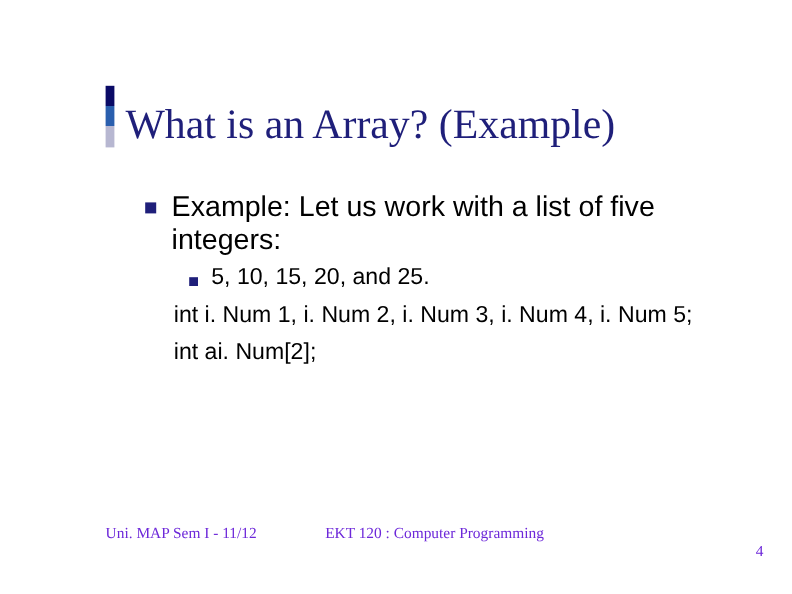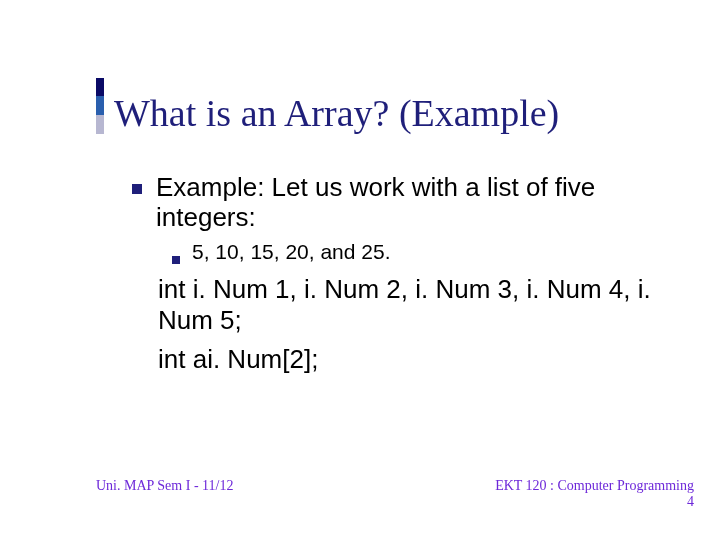--- a/index.html
+++ b/index.html
@@ -60,40 +60,40 @@
     flex: none;
     margin-top: 11px;
     margin-right: 14px;
   }
   .lvl1 .text {
     font-size: 26px;
     line-height: 1.15;
   }
   .lvl2 {
     display: flex;
-    align-items: flex-end;
+    align-items: center;
     margin-left: 40px;
     margin-top: 6px;
     margin-bottom: 10px;
   }
   .lvl2 .bullet {
     width: 8px;
     height: 8px;
     background: #1f1f7a;
     flex: none;
     margin-top: 9px;
     margin-right: 12px;
   }
   .lvl2 .text {
     font-size: 21px;
     line-height: 1.2;
   }
   .subline {
     margin-left: 26px;
-    font-size: 26px;
+    font-size: 21px;
     line-height: 1.2;
     margin-top: 2px;
     margin-bottom: 8px;
   }
   .footer {
     position: absolute;
     bottom: 30px;
     left: 96px;
     right: 26px;
     display: flex;
@@ -101,21 +101,21 @@
     align-items: baseline;
     font-family: "Times New Roman", Times, serif;
     font-size: 14px;
     color: #6d28d9;
     flex-direction: column;
   }
   .footer .center {
     position: absolute;
     left: 0;
     right: 0;
-    text-align: right;
+    text-align: center;
   }
   .footer .right {
     margin-left: auto;
   }
 </style>
 </head>
 <body>
 <div class="slide">
 
   <div class="title-wrap">

